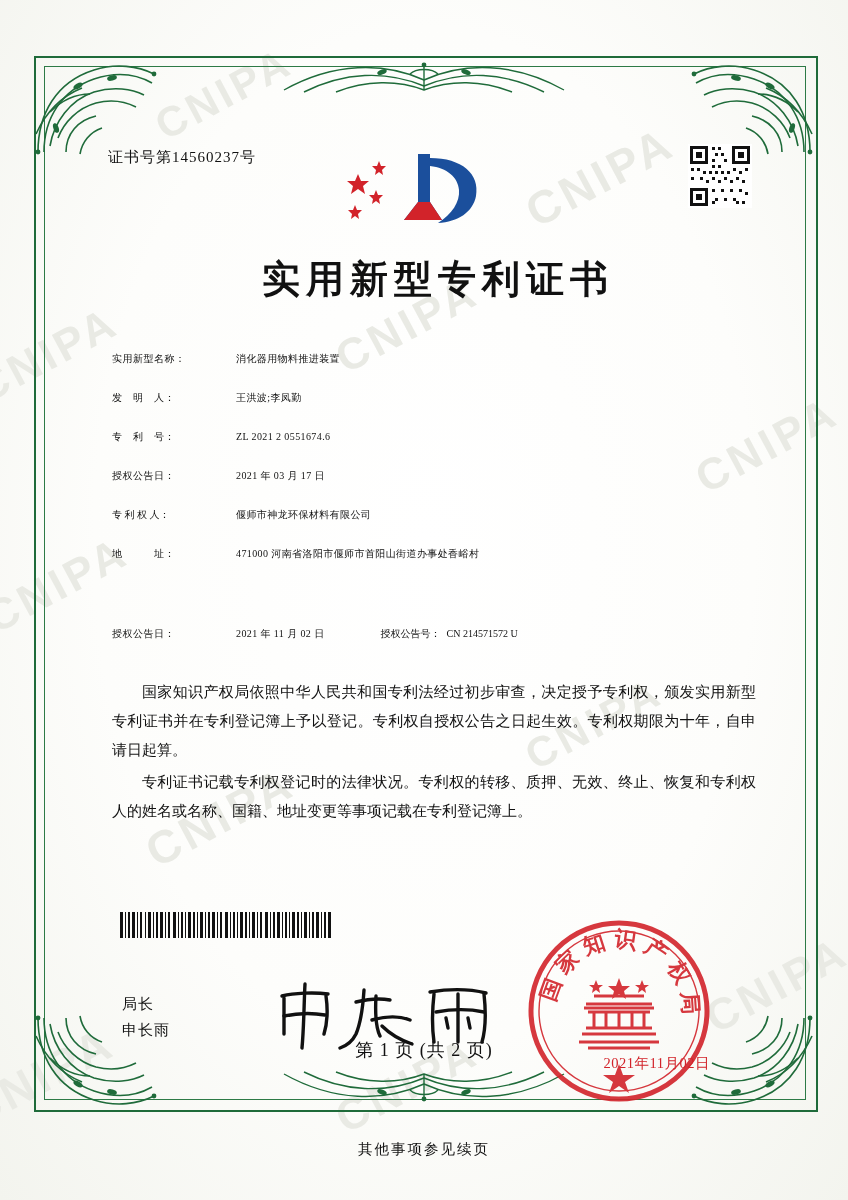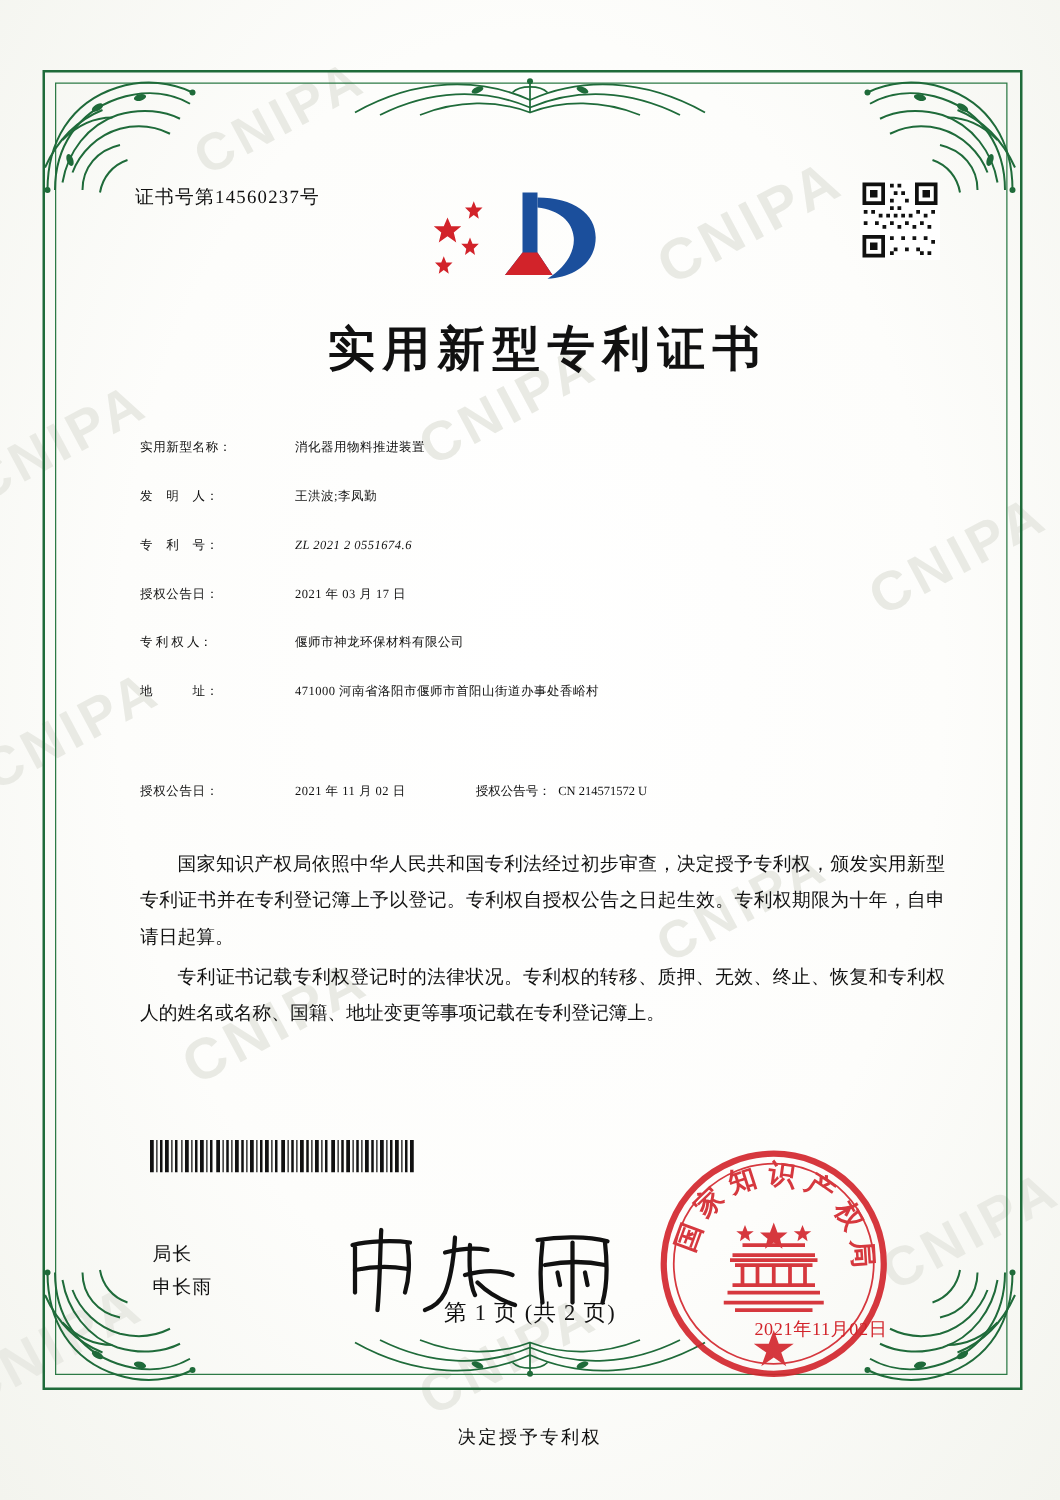--- a/index.html
+++ b/index.html
@@ -145,21 +145,21 @@
     width: 124px;
     flex: 0 0 124px;
     letter-spacing: 0.5px;
     white-space: nowrap;
   }
   .flabel.sp1 { letter-spacing: 0; }
   .fvalue {
     flex: 1 1 auto;
     letter-spacing: 0.4px;
   }
-  .fvalue.mono { font-family: "Liberation Serif", serif; font-style: italic; }
+  .fvalue.mono { font-family: "Liberation Serif", serif; }
   .frow.dual .fvalue { flex: 0 0 auto; }
   .frow.dual .flabel2 {
     margin-left: 56px;
     white-space: nowrap;
     margin-top: 41px;
   }
   .frow.dual .fvalue2 {
     margin-left: 6px;
     white-space: nowrap;
   }
@@ -643,15 +643,15 @@
 
         <polygon points="95,148 99,159 111,159 101,166 105,177 95,170 85,177 89,166 79,159 91,159" fill="#d2232a"></polygon>
       </g>
     </svg>
 
     <div class="seal-date">2021年11月02日</div>
 
   </div>
 
   <div class="page-no">第 1 页 (共 2 页)</div>
-  <div class="footnote">决定授予专利权</div>
+  <div class="footnote">其他事项参见续页</div>
 
 </div>
 
 </body></html>

